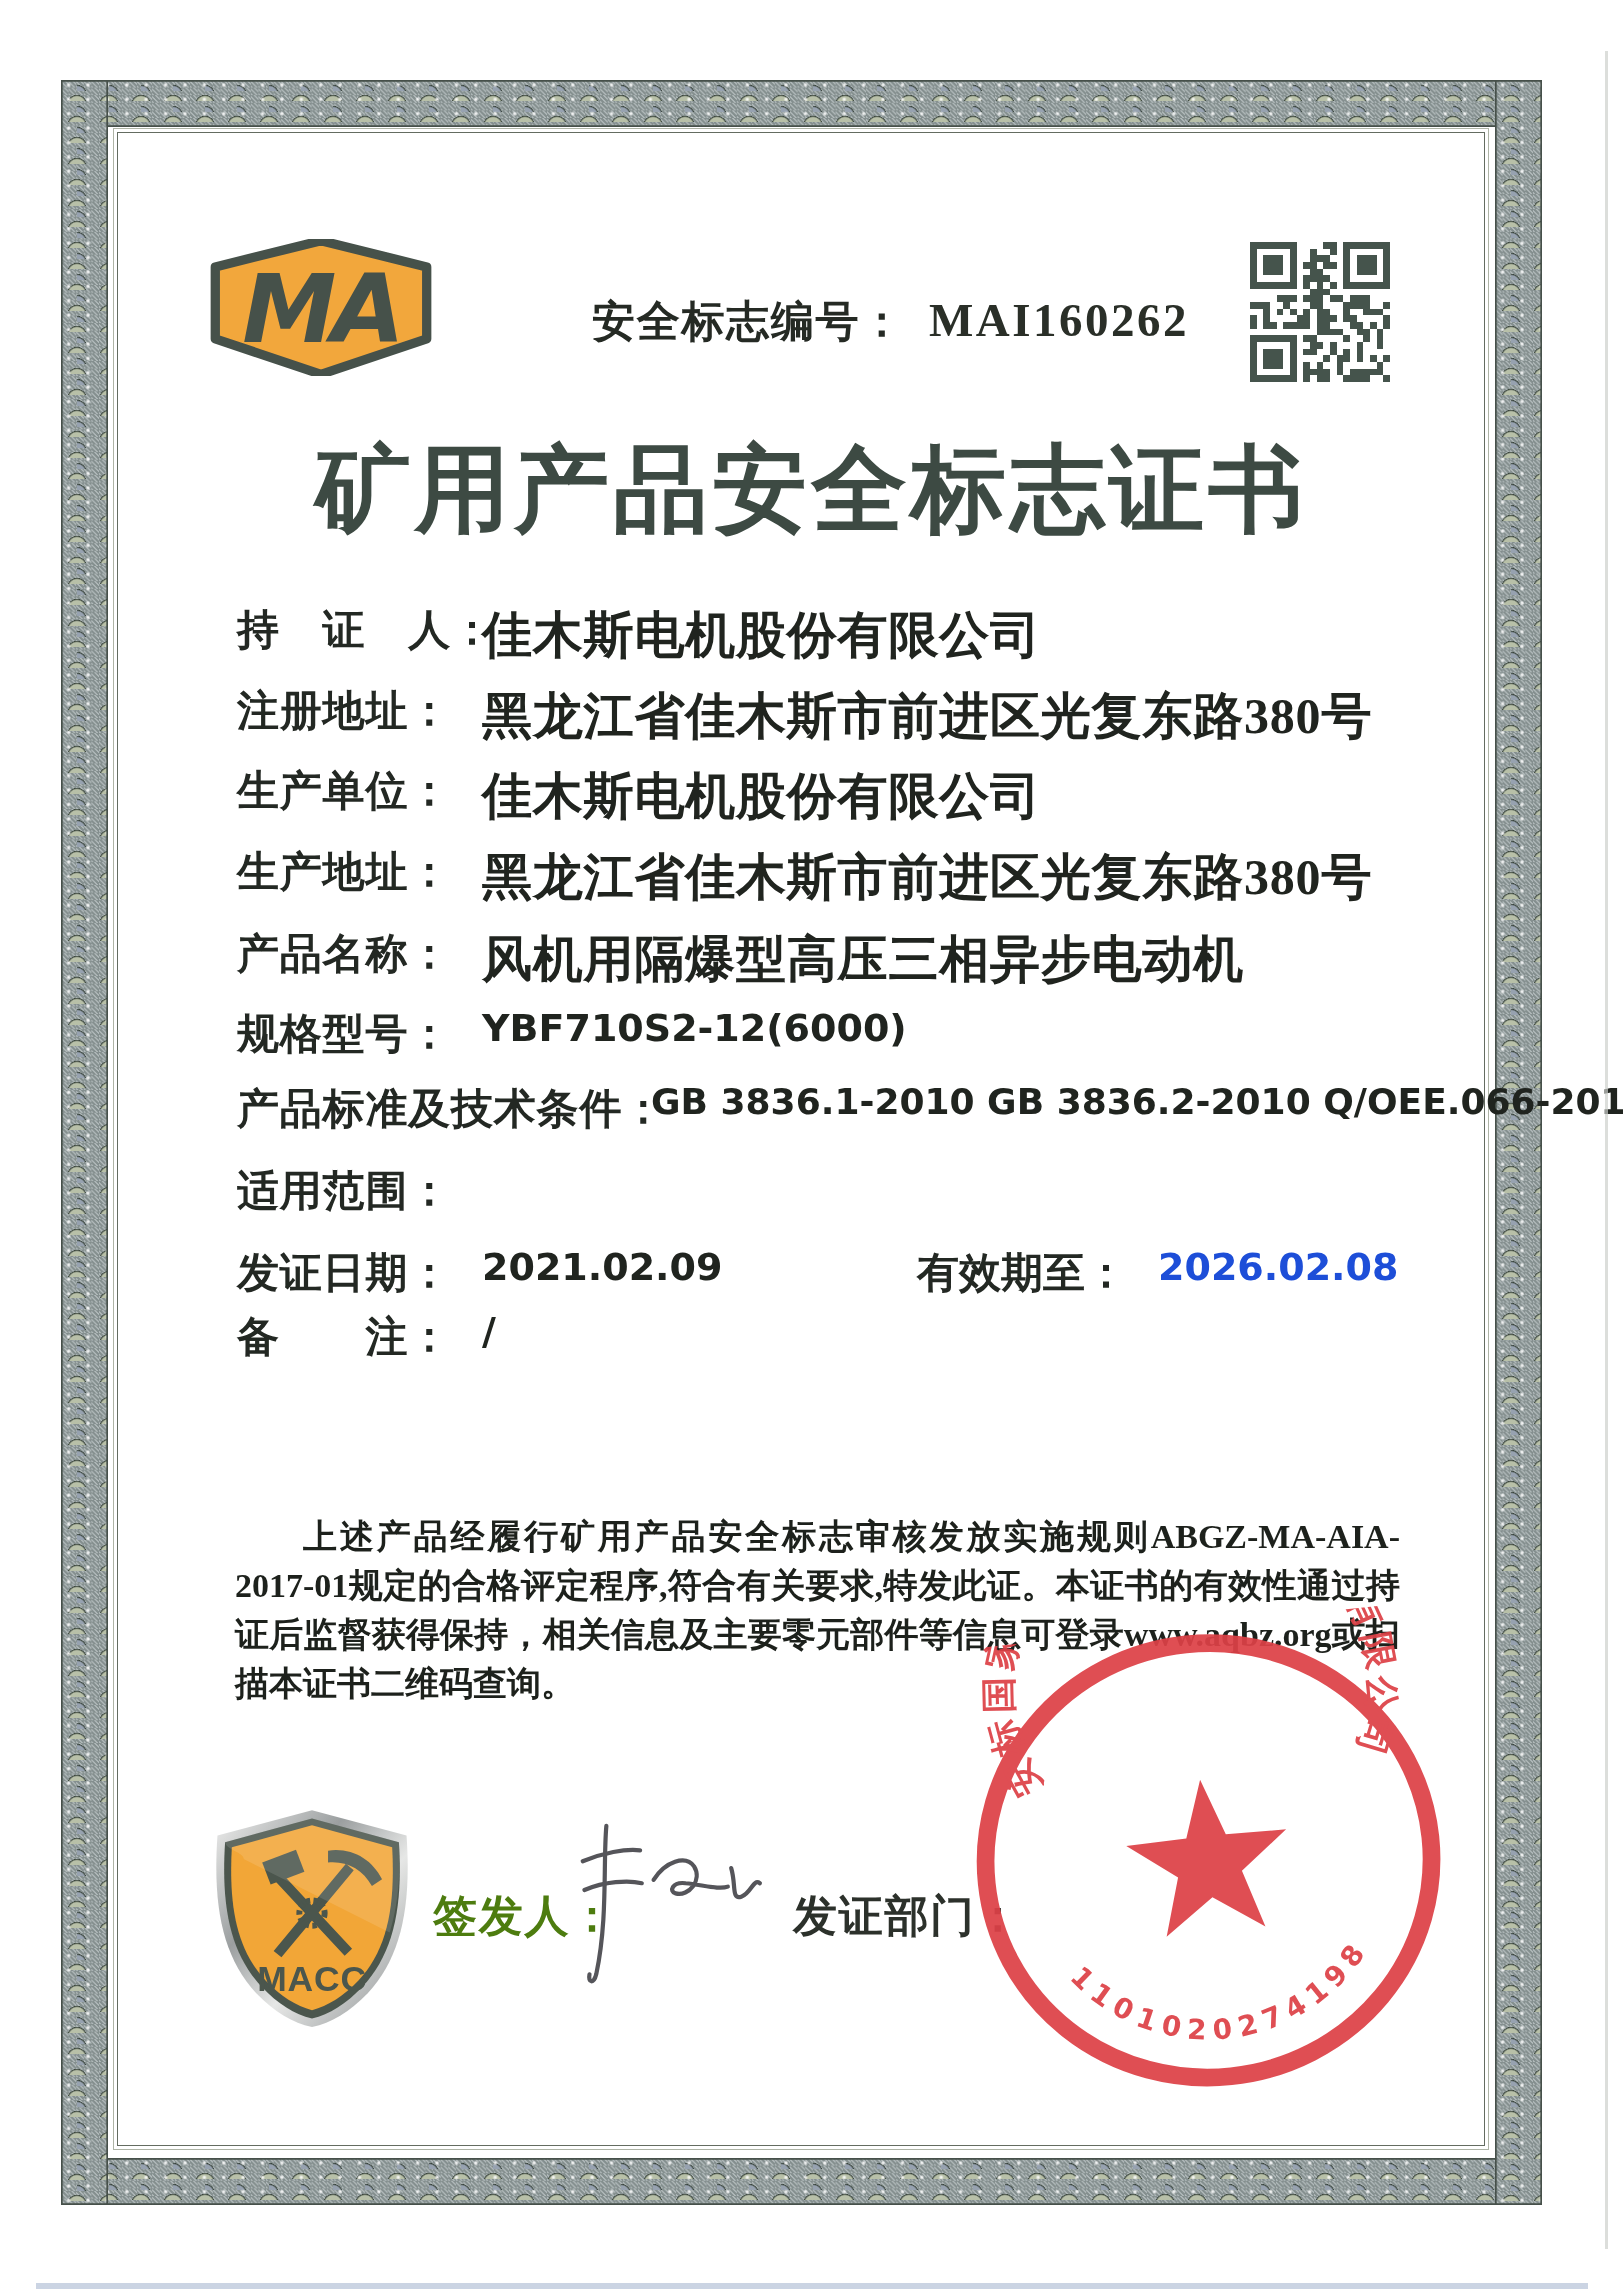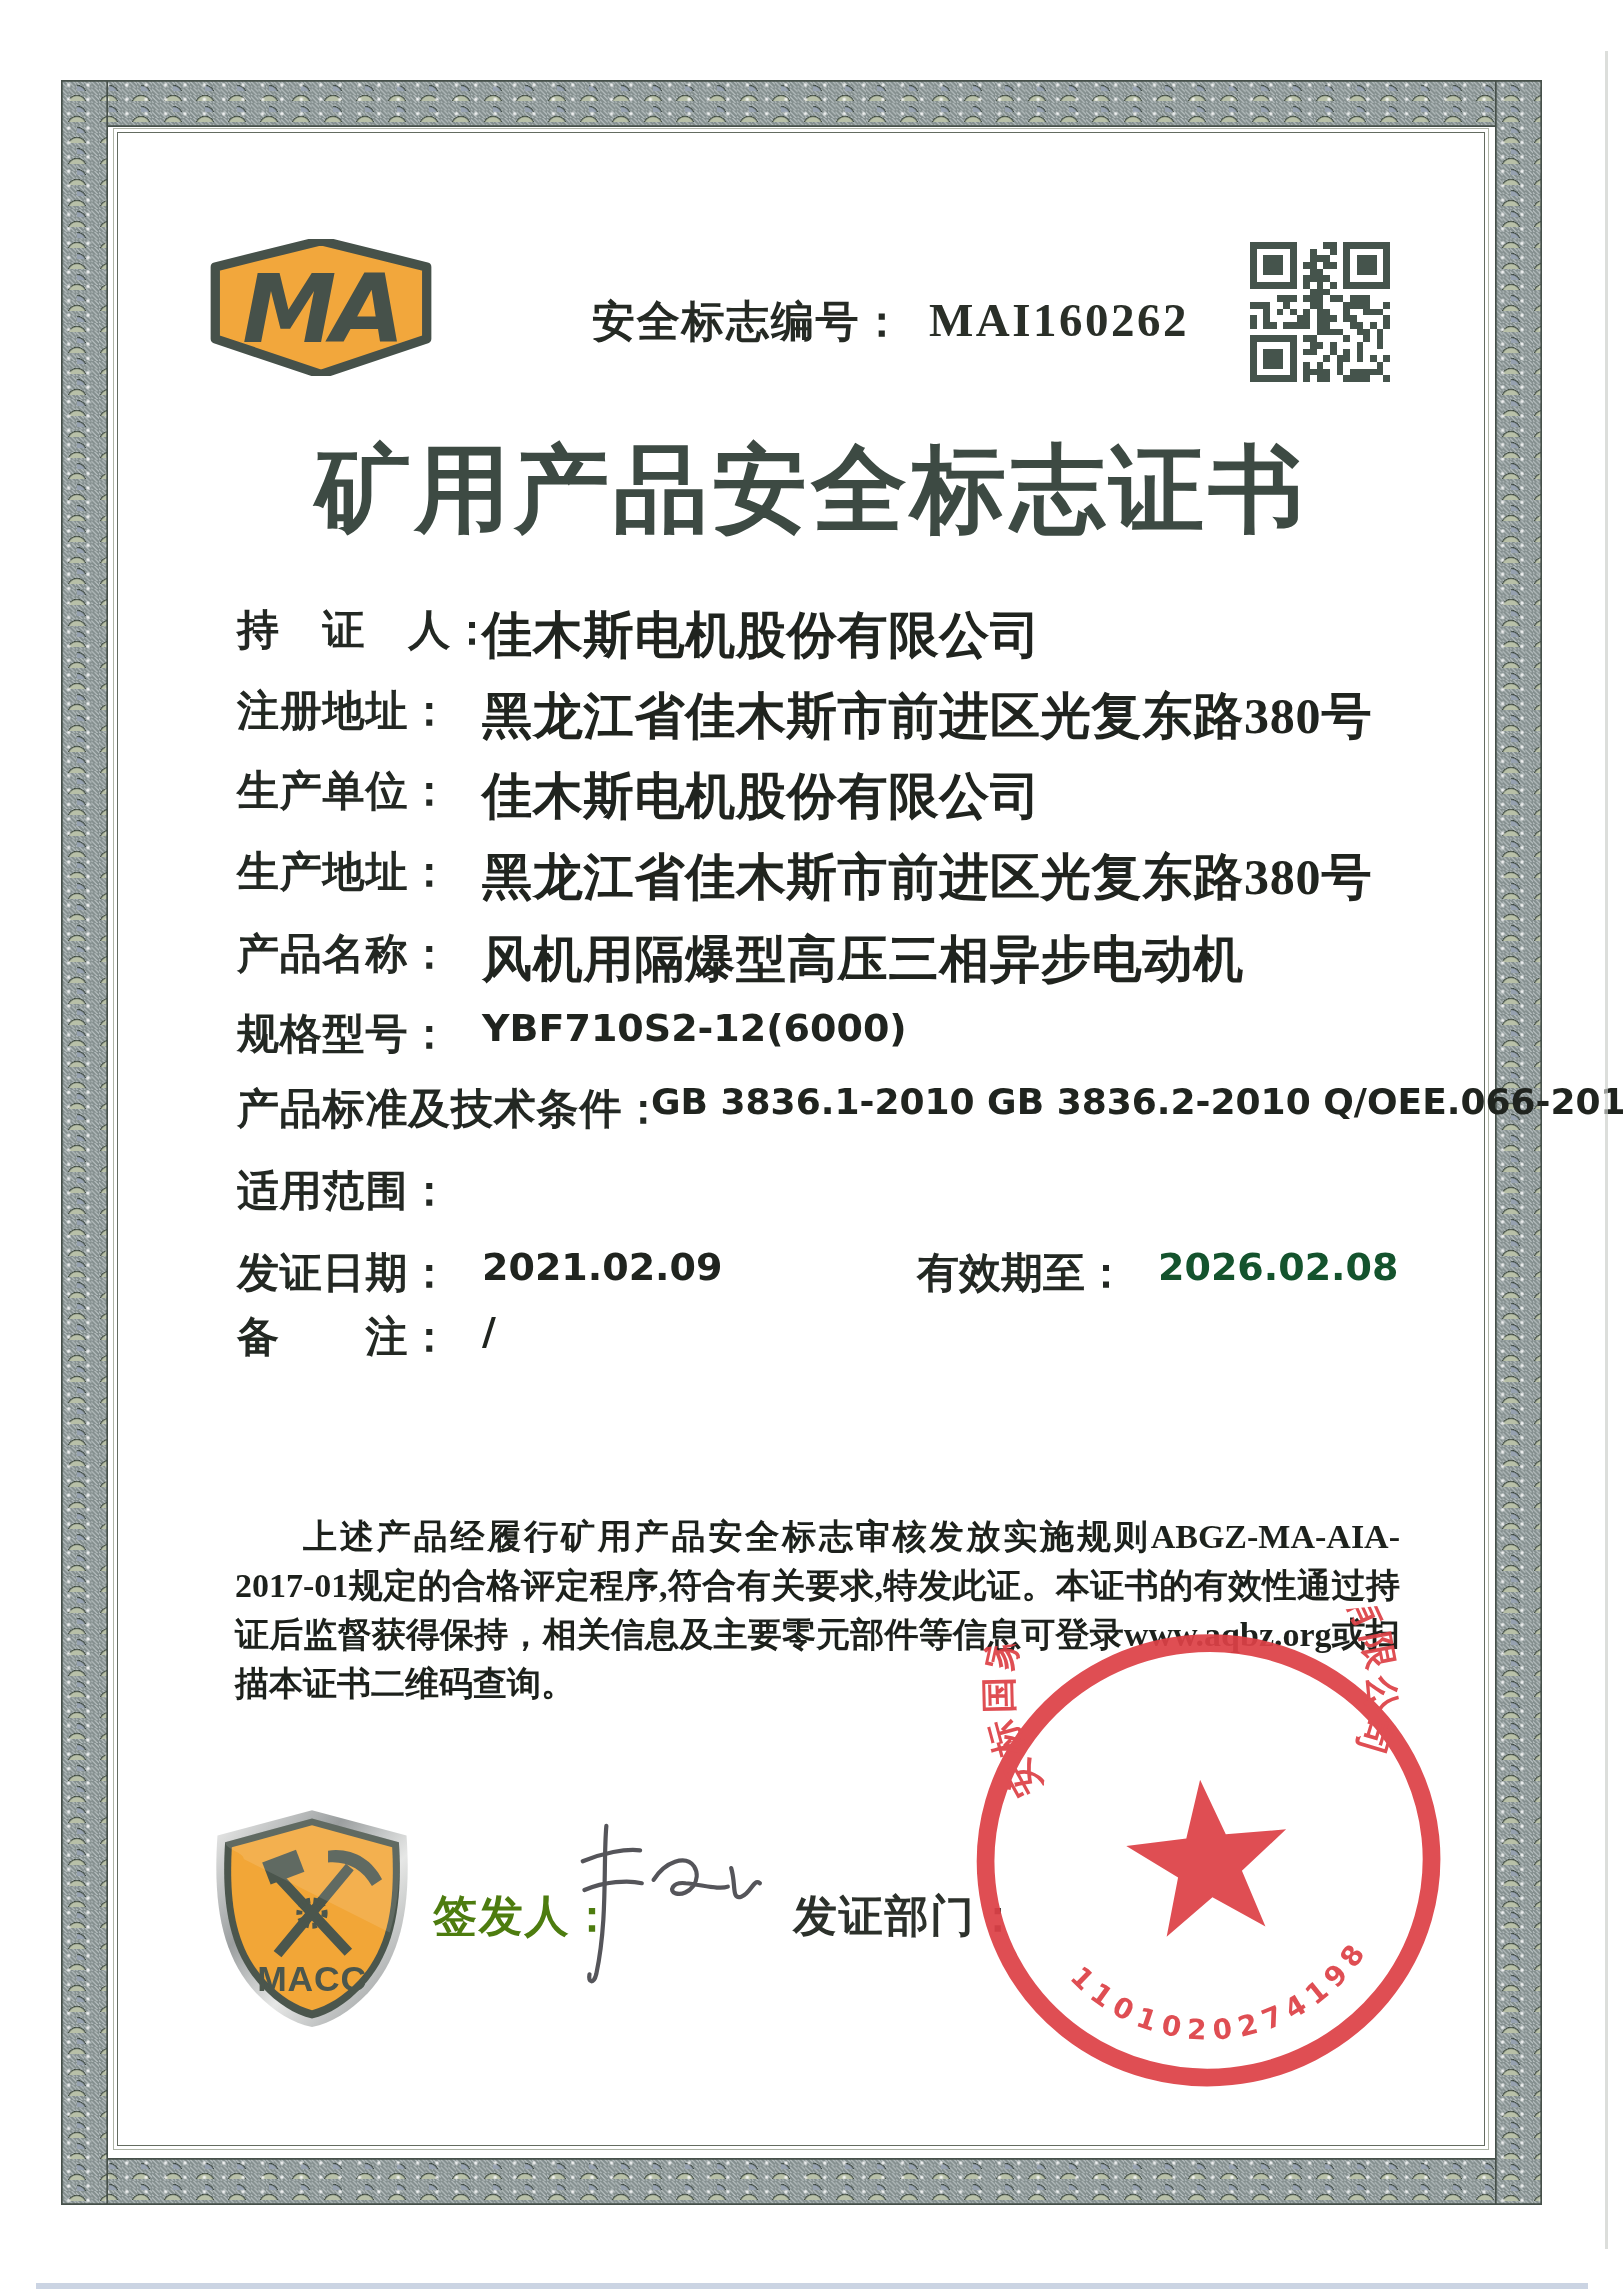--- a/index.html
+++ b/index.html
@@ -34,21 +34,21 @@
   .row{position:absolute;left:0;width:1623px;height:59px;}
   .row .lbl{position:absolute;left:237px;font-family:"Liberation Sans","DejaVu Sans",sans-serif;
     font-weight:700;font-size:42px;color:#232823;letter-spacing:0.8px;white-space:nowrap;}
   .row .val{position:absolute;left:482px;font-weight:700;font-size:50px;color:#20241f;
     letter-spacing:0.8px;white-space:nowrap;}
   .row .val.latin{font-family:"DejaVu Sans","Liberation Sans",sans-serif;font-size:38px;letter-spacing:0;}
   .row .val.std{left:651px;font-size:36px;}
   .row .lbl2{position:absolute;left:917px;font-family:"Liberation Sans","DejaVu Sans",sans-serif;
     font-weight:700;font-size:42px;color:#232823;white-space:nowrap;}
   .row .val2{position:absolute;left:1158px;font-family:"DejaVu Sans","Liberation Sans",sans-serif;
-    font-weight:700;font-size:38px;color:#14532d;white-space:nowrap;}
+    font-weight:700;font-size:38px;color:#1d4ed8;white-space:nowrap;}
   
   .statement{position:absolute;left:235px;top:1512px;width:1165px;font-size:34px;font-weight:600;
     line-height:49px;text-indent:2em;text-align:justify;color:#1d211c;}
   
   .macc{position:absolute;left:193px;top:1808px;}
   .issuer-label{position:absolute;left:433px;top:1887px;font-size:44px;font-weight:700;color:#4d7c0f;letter-spacing:1.7px;}
   .signature{position:absolute;left:554px;top:1809px;}
   .dept-label{position:absolute;left:793px;top:1887px;font-size:44px;font-weight:700;color:#2c312b;letter-spacing:1.7px;}
   .stamp{position:absolute;left:964px;top:1625px;transform:rotate(-6deg);opacity:.93;}
   

